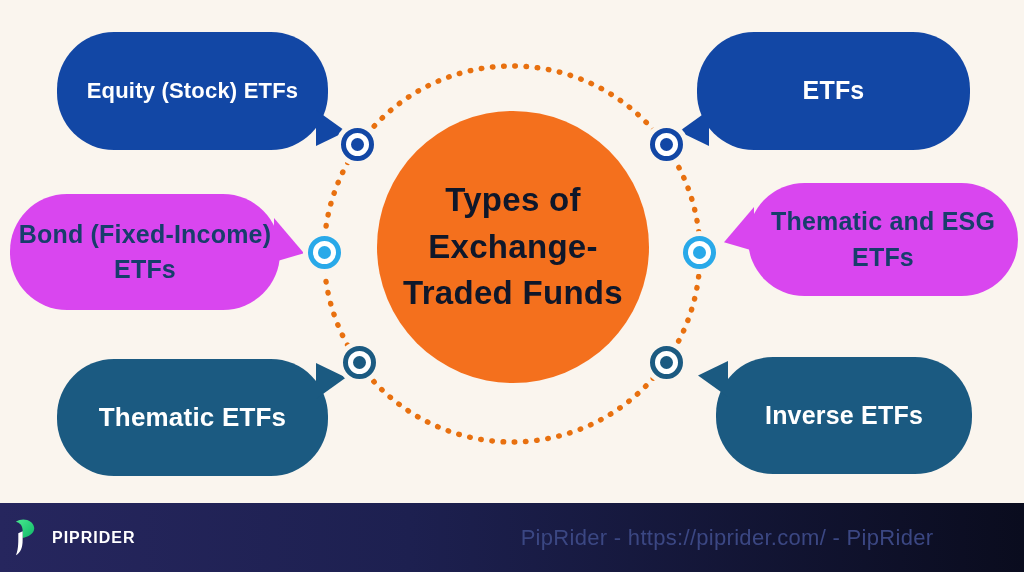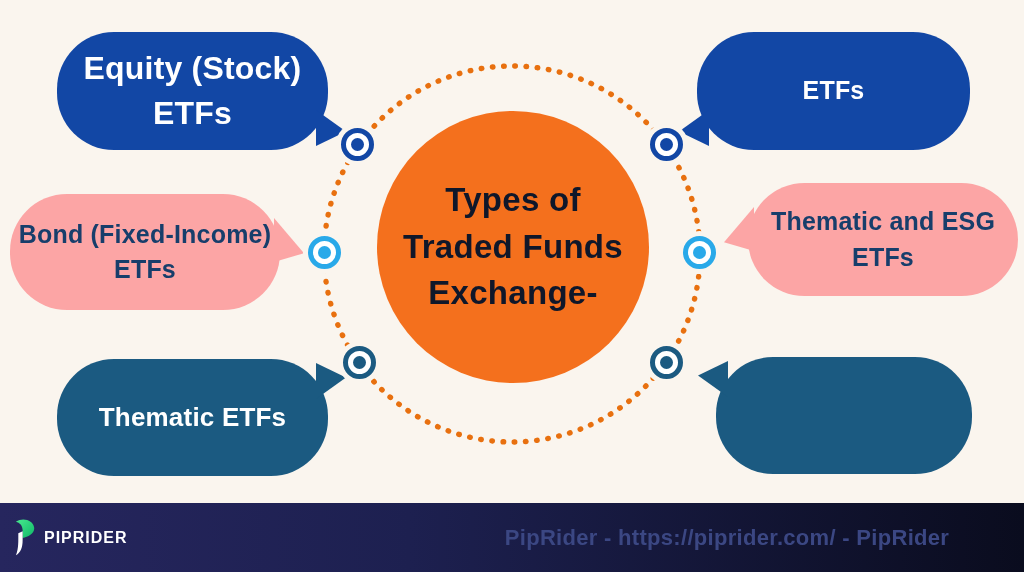--- a/index.html
+++ b/index.html
@@ -18,23 +18,23 @@
     color:#0f172a;font-weight:bold;font-size:33px;line-height:1.42;text-align:center;
     letter-spacing:.3px;
   }
   
   .bubble{
     position:absolute;border-radius:57px;
     display:flex;flex-direction:column;justify-content:center;align-items:center;
     font-weight:bold;text-align:center;line-height:1.42;letter-spacing:.2px;
   }
   .b-darkblue{background:#1247a5;color:#ffffff;}
-  .b-lightblue{background:#fca5a5;color:#173e6b;}
+  .b-lightblue{background:#d946ef;color:#173e6b;}
   .b-teal{background:#1b5a81;color:#ffffff;}
-  #bubble-equity   {left:57px; top:32px;  width:271px;height:118px;font-size:32px;}
+  #bubble-equity   {left:57px; top:32px;  width:271px;height:118px;font-size:22px;}
   #bubble-sector   {left:697px;top:32px;  width:273px;height:118px;font-size:25px;}
   #bubble-bond     {left:10px; top:194px; width:270px;height:116px;font-size:25px;}
   #bubble-thematic {left:748px;top:183px; width:270px;height:113px;font-size:25px;}
   #bubble-commodity{left:57px; top:359px; width:271px;height:117px;font-size:26px;}
   #bubble-leveraged{left:716px;top:357px; width:256px;height:117px;font-size:25px;}
   .tail{position:absolute;background:inherit;}
   #bubble-equity    .tail{right:-18px;bottom:4px;width:30px;height:36px;clip-path:polygon(0 0,100% 60%,0 100%);}
   #bubble-sector    .tail{left:-18px; bottom:4px;width:30px;height:36px;clip-path:polygon(100% 0,0 60%,100% 100%);}
   #bubble-bond      .tail{right:-24px;top:24px;width:30px;height:44px;clip-path:polygon(0 0,100% 80%,0 100%);}
   #bubble-thematic  .tail{left:-24px; top:24px;width:30px;height:44px;clip-path:polygon(100% 0,0 80%,100% 100%);}
@@ -56,41 +56,41 @@
   #node-bond     {left:308px;top:236px;}
   #node-thematic {left:683px;top:236px;}
   #node-commodity{left:343px;top:346px;}
   #node-leveraged{left:650px;top:346px;}
   
   .footer{
     position:absolute;left:0;top:503px;width:1024px;height:69px;
     background:linear-gradient(90deg,#26265e 0%,#1d2050 40%,#0a0c1e 100%);
     display:flex;align-items:center;
   }
-  .footer-logo{position:absolute;left:14px;top:0;height:69px;display:flex;align-items:center;gap:7px;}
+  .footer-logo{position:absolute;left:14px;top:0;height:69px;display:flex;align-items:center;gap:15px;}
   .logo-text{color:#ffffff;font-weight:bold;font-size:16px;letter-spacing:1px;}
   .footer-credit{
     position:absolute;left:460px;right:30px;top:0;height:69px;
     display:flex;align-items:center;justify-content:center;
-    color:#3b4783;font-weight:bold;font-size:22px;letter-spacing:.3px;
+    color:#3b4783;font-weight:normal;font-size:22px;letter-spacing:.3px;
   }
 </style>
 </head>
 <body>
 
 <div id="canvas">
 
   <svg id="ring" viewBox="0 0 400 400" aria-hidden="true">
     <circle cx="200" cy="200" r="188" fill="none" stroke="#e8700f" stroke-width="5.4" stroke-linecap="round" pathLength="105" stroke-dasharray="0.05 0.95"></circle>
   </svg>
 
   <div class="center-circle">
     <span>Types of</span>
+    <span>Exchange-</span>
     <span>Traded Funds</span>
-    <span>Exchange-</span>
   </div>
 
   <div id="bubble-equity" class="bubble b-darkblue">
     <span class="tail"></span>
     <span>Equity (Stock) ETFs</span>
     <span></span>
   </div>
 
   <div id="bubble-sector" class="bubble b-darkblue">
     <span class="tail"></span>
@@ -110,20 +110,21 @@
   </div>
 
   <div id="bubble-commodity" class="bubble b-teal">
     <span class="tail"></span>
     <span>Thematic ETFs</span>
     <span></span>
   </div>
 
   <div id="bubble-leveraged" class="bubble b-teal">
     <span class="tail"></span>
+    <span>Inverse ETFs</span>
   </div>
 
   <div id="node-equity" class="node n-darkblue">
       <span class="dot"></span>
     </div>
   <div id="node-sector" class="node n-darkblue">
       <span class="dot"></span>
     </div>
   <div id="node-bond" class="node n-lightblue">
       <span class="dot"></span>

